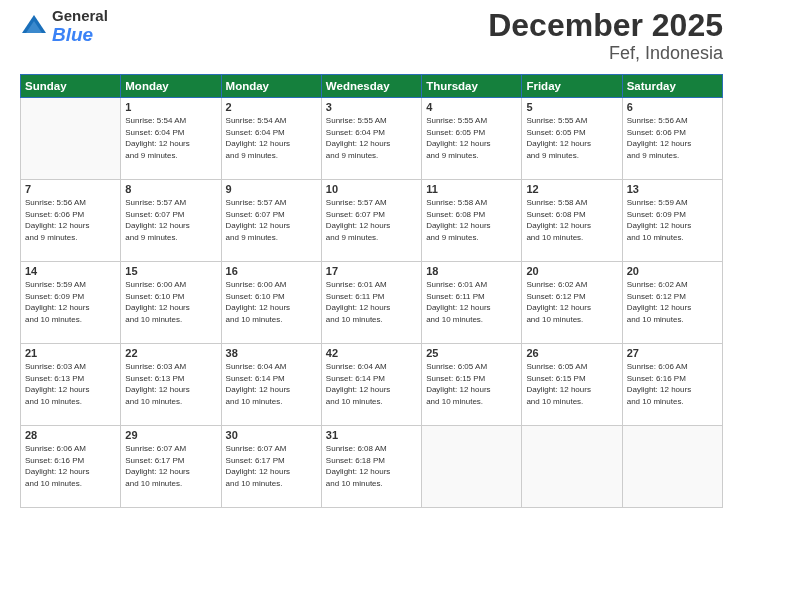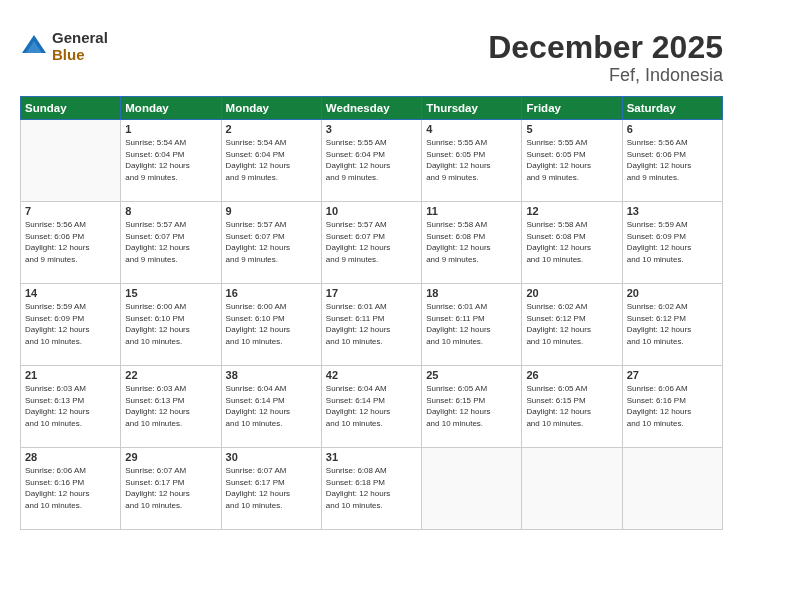--- a/index.html
+++ b/index.html
@@ -6,21 +6,21 @@
     body {
       font-family: Arial, sans-serif;
       background: #fff;
       width: 792px;
       height: 612px;
       overflow: hidden;
     }
     .page {
       width: 743px;
       height: 612px;
-      padding: 30px 20px 12px 20px;
+      padding: 8px 20px 12px 20px;
       background: #fff;
     }
     .header {
       display: flex;
       justify-content: space-between;
       align-items: flex-start;
       margin-bottom: 10px;
     }
     .logo {
       display: flex;
@@ -31,23 +31,24 @@
       display: flex;
       flex-direction: column;
       line-height: 1.1;
     }
     .logo-general {
       font-size: 15px;
       font-weight: bold;
       color: #333;
     }
     .logo-blue {
-      font-size: 15px;
-      font-weight: bold;
-      color: #a16207;
+      font-size: 19px;
+      font-weight: bold;
+      color: #3b82f6;
+      font-style: italic;
     }
     .logo-icon {
       width: 28px;
       height: 28px;
     }
     .title-block {
       text-align: right;
     }
     .calendar-title {
       font-size: 32px;

